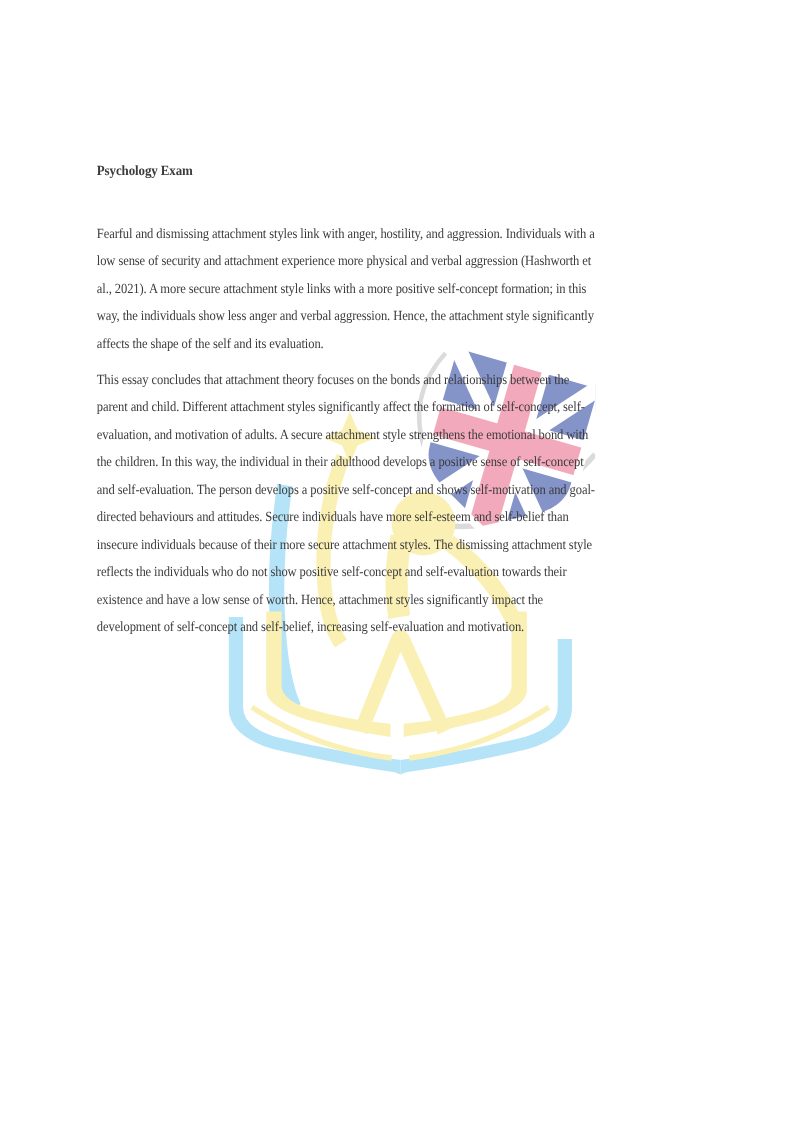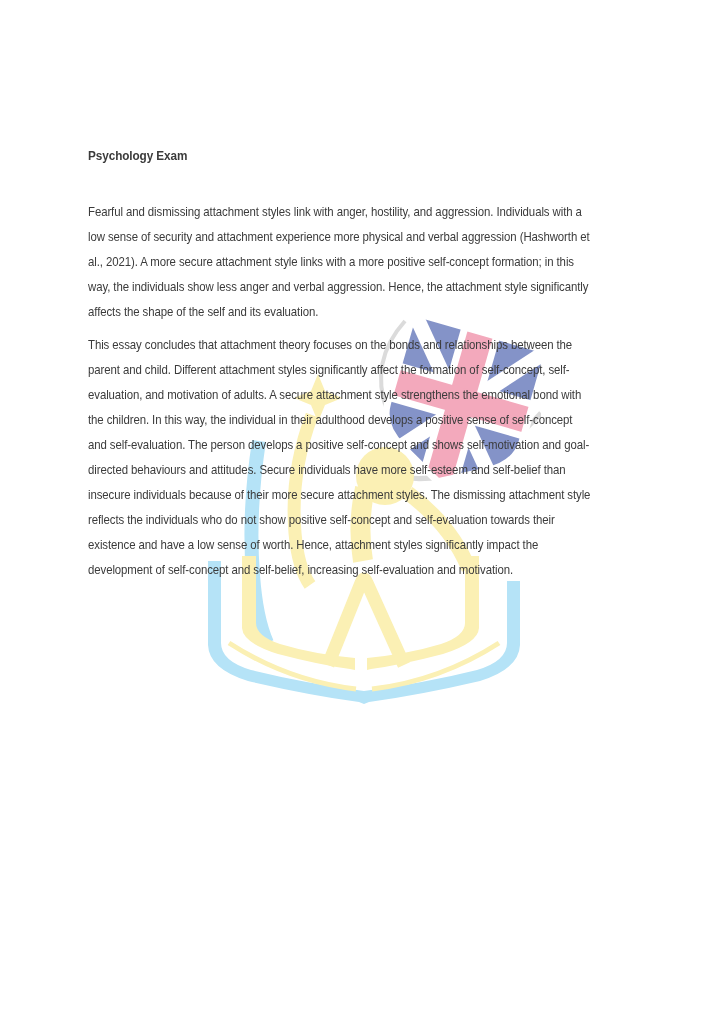--- a/index.html
+++ b/index.html
@@ -3,21 +3,21 @@
 <meta charset="utf-8">
 <style>
   html,body { margin:0; padding:0; background:#ffffff; }
   .page {
     position: relative;
     width: 724px;
     height: 813px;
     margin: 0;
     background: var(--page-bg, #ffffff);
     overflow: hidden;
-    font-family: Liberation Sans, sans-serif;
+    font-family: Liberation Serif, serif;
   }
   .watermark {
     position: absolute;
     left: 193px;
     top: 313px;
     width: 348px;
     height: 404px;
     z-index: 0;
   }
   .content-layer { position:absolute; inset:0; z-index:1; }

